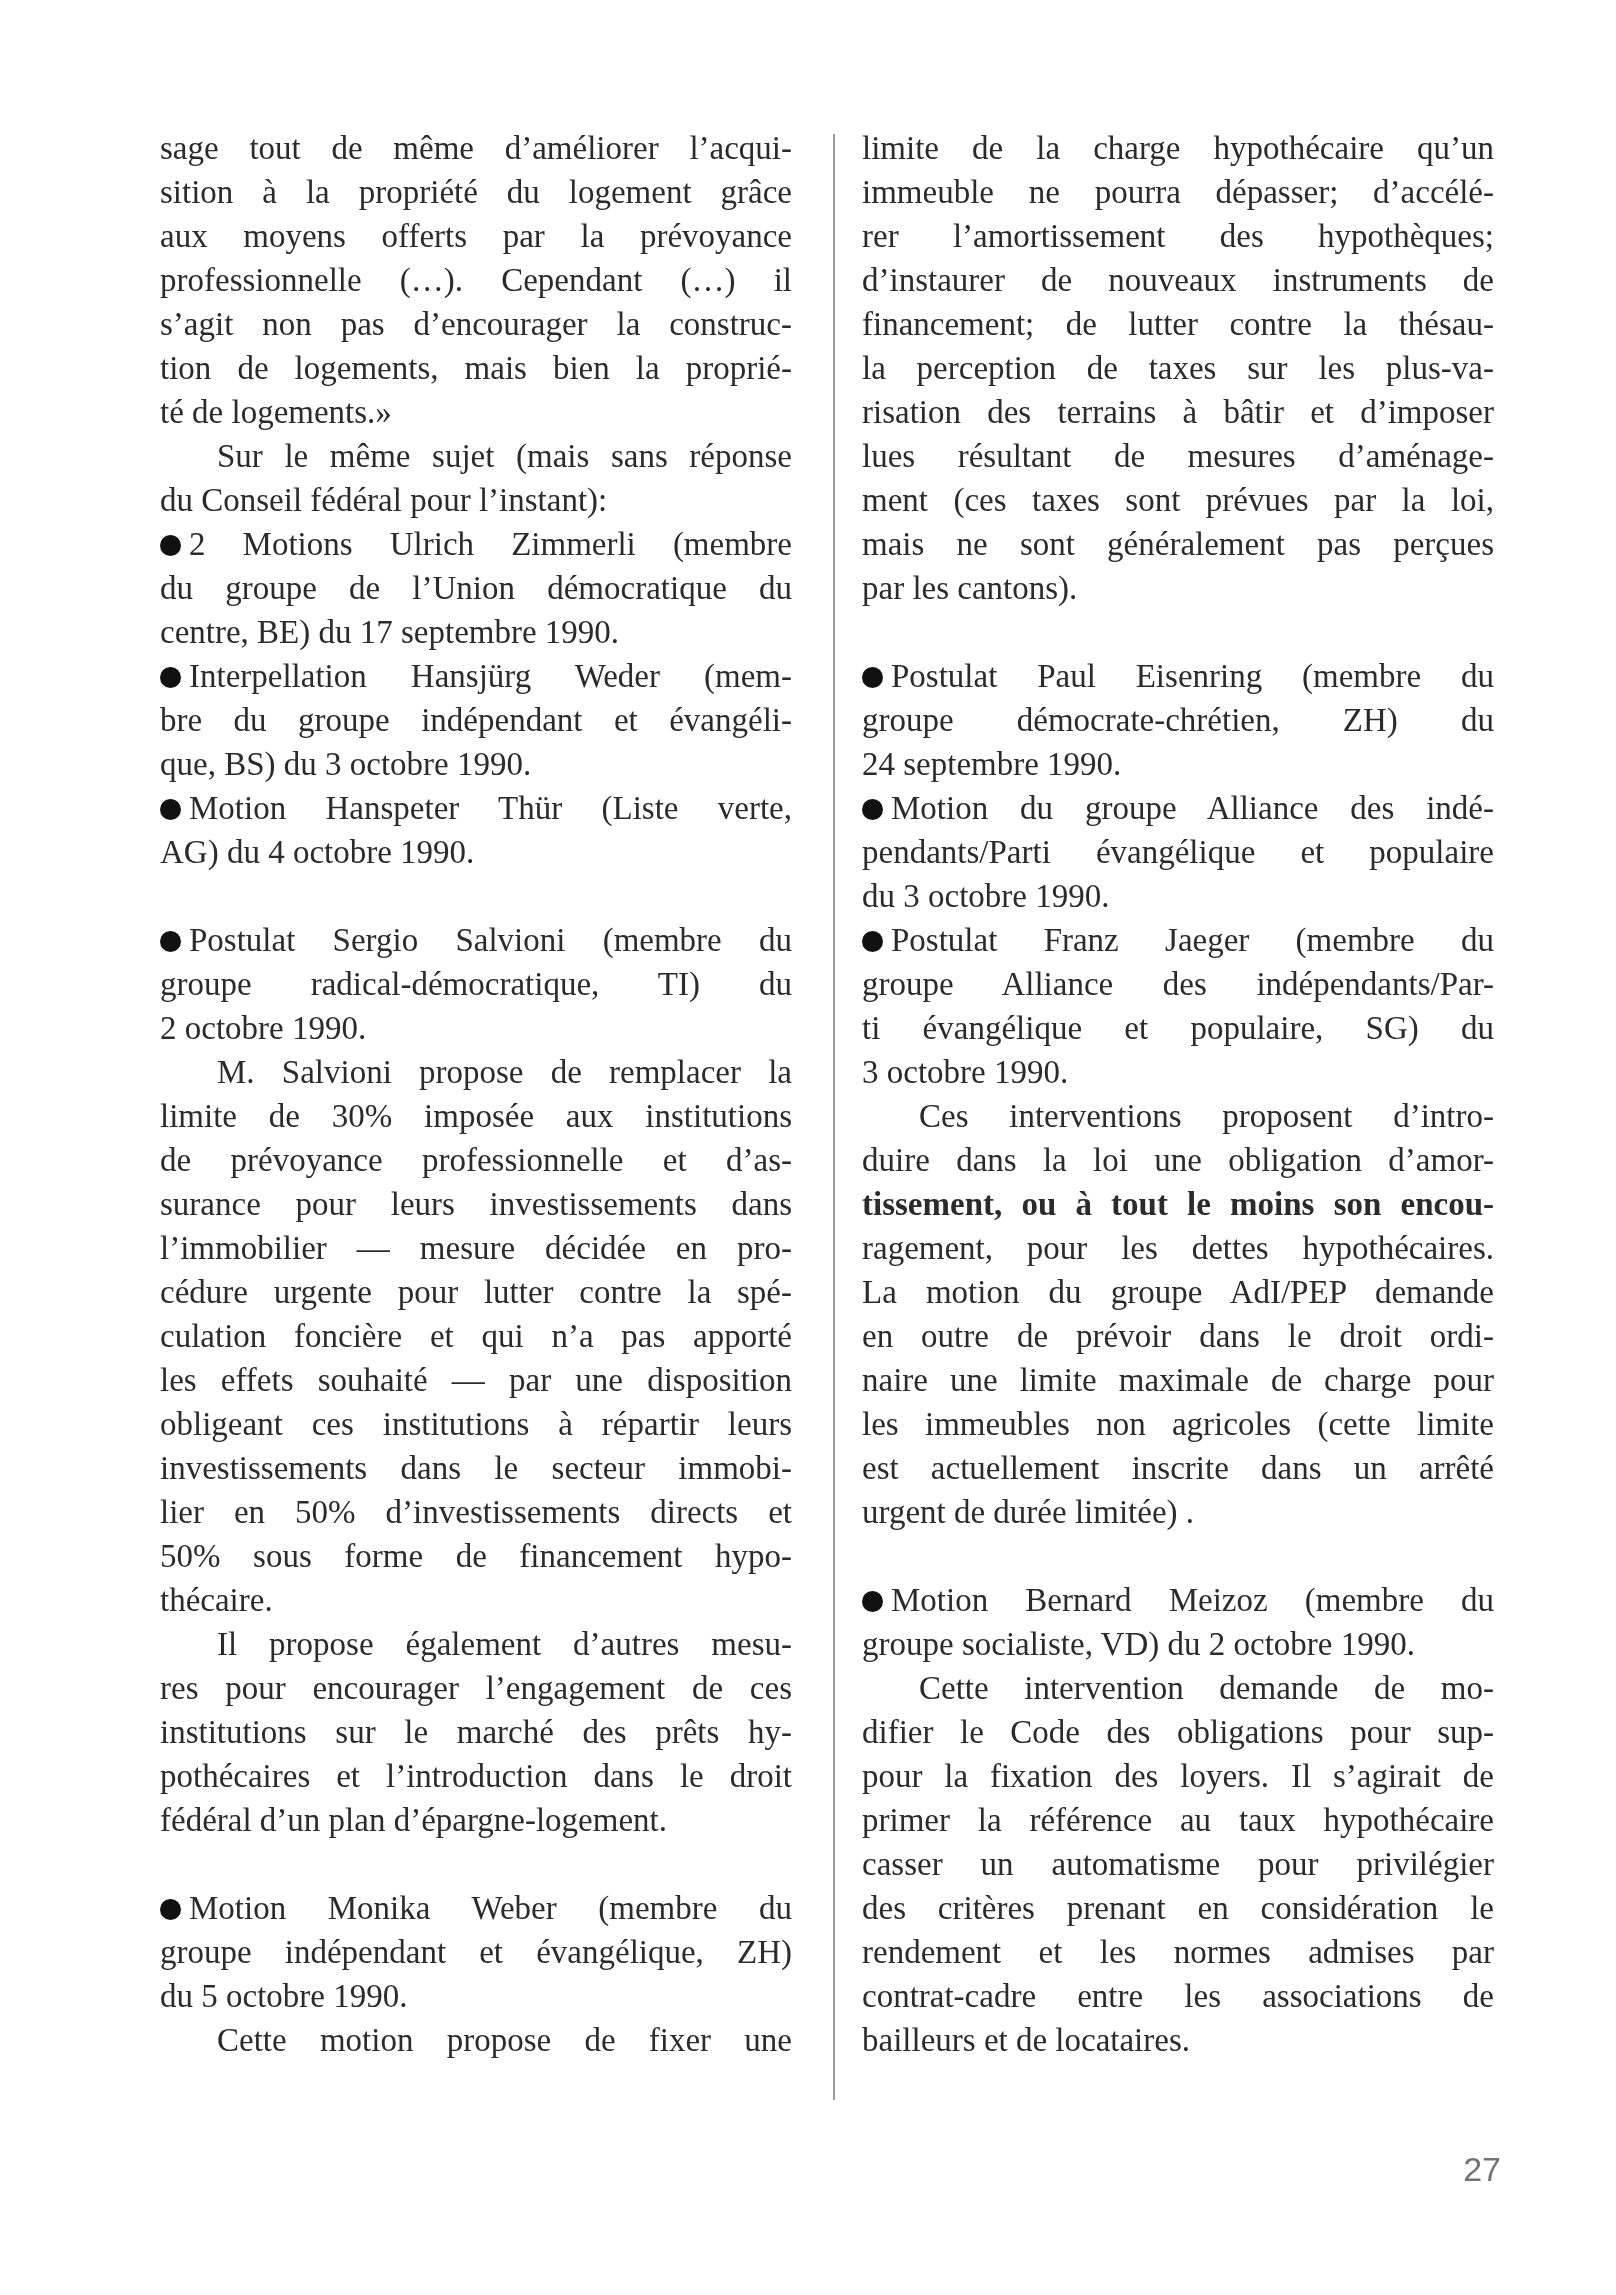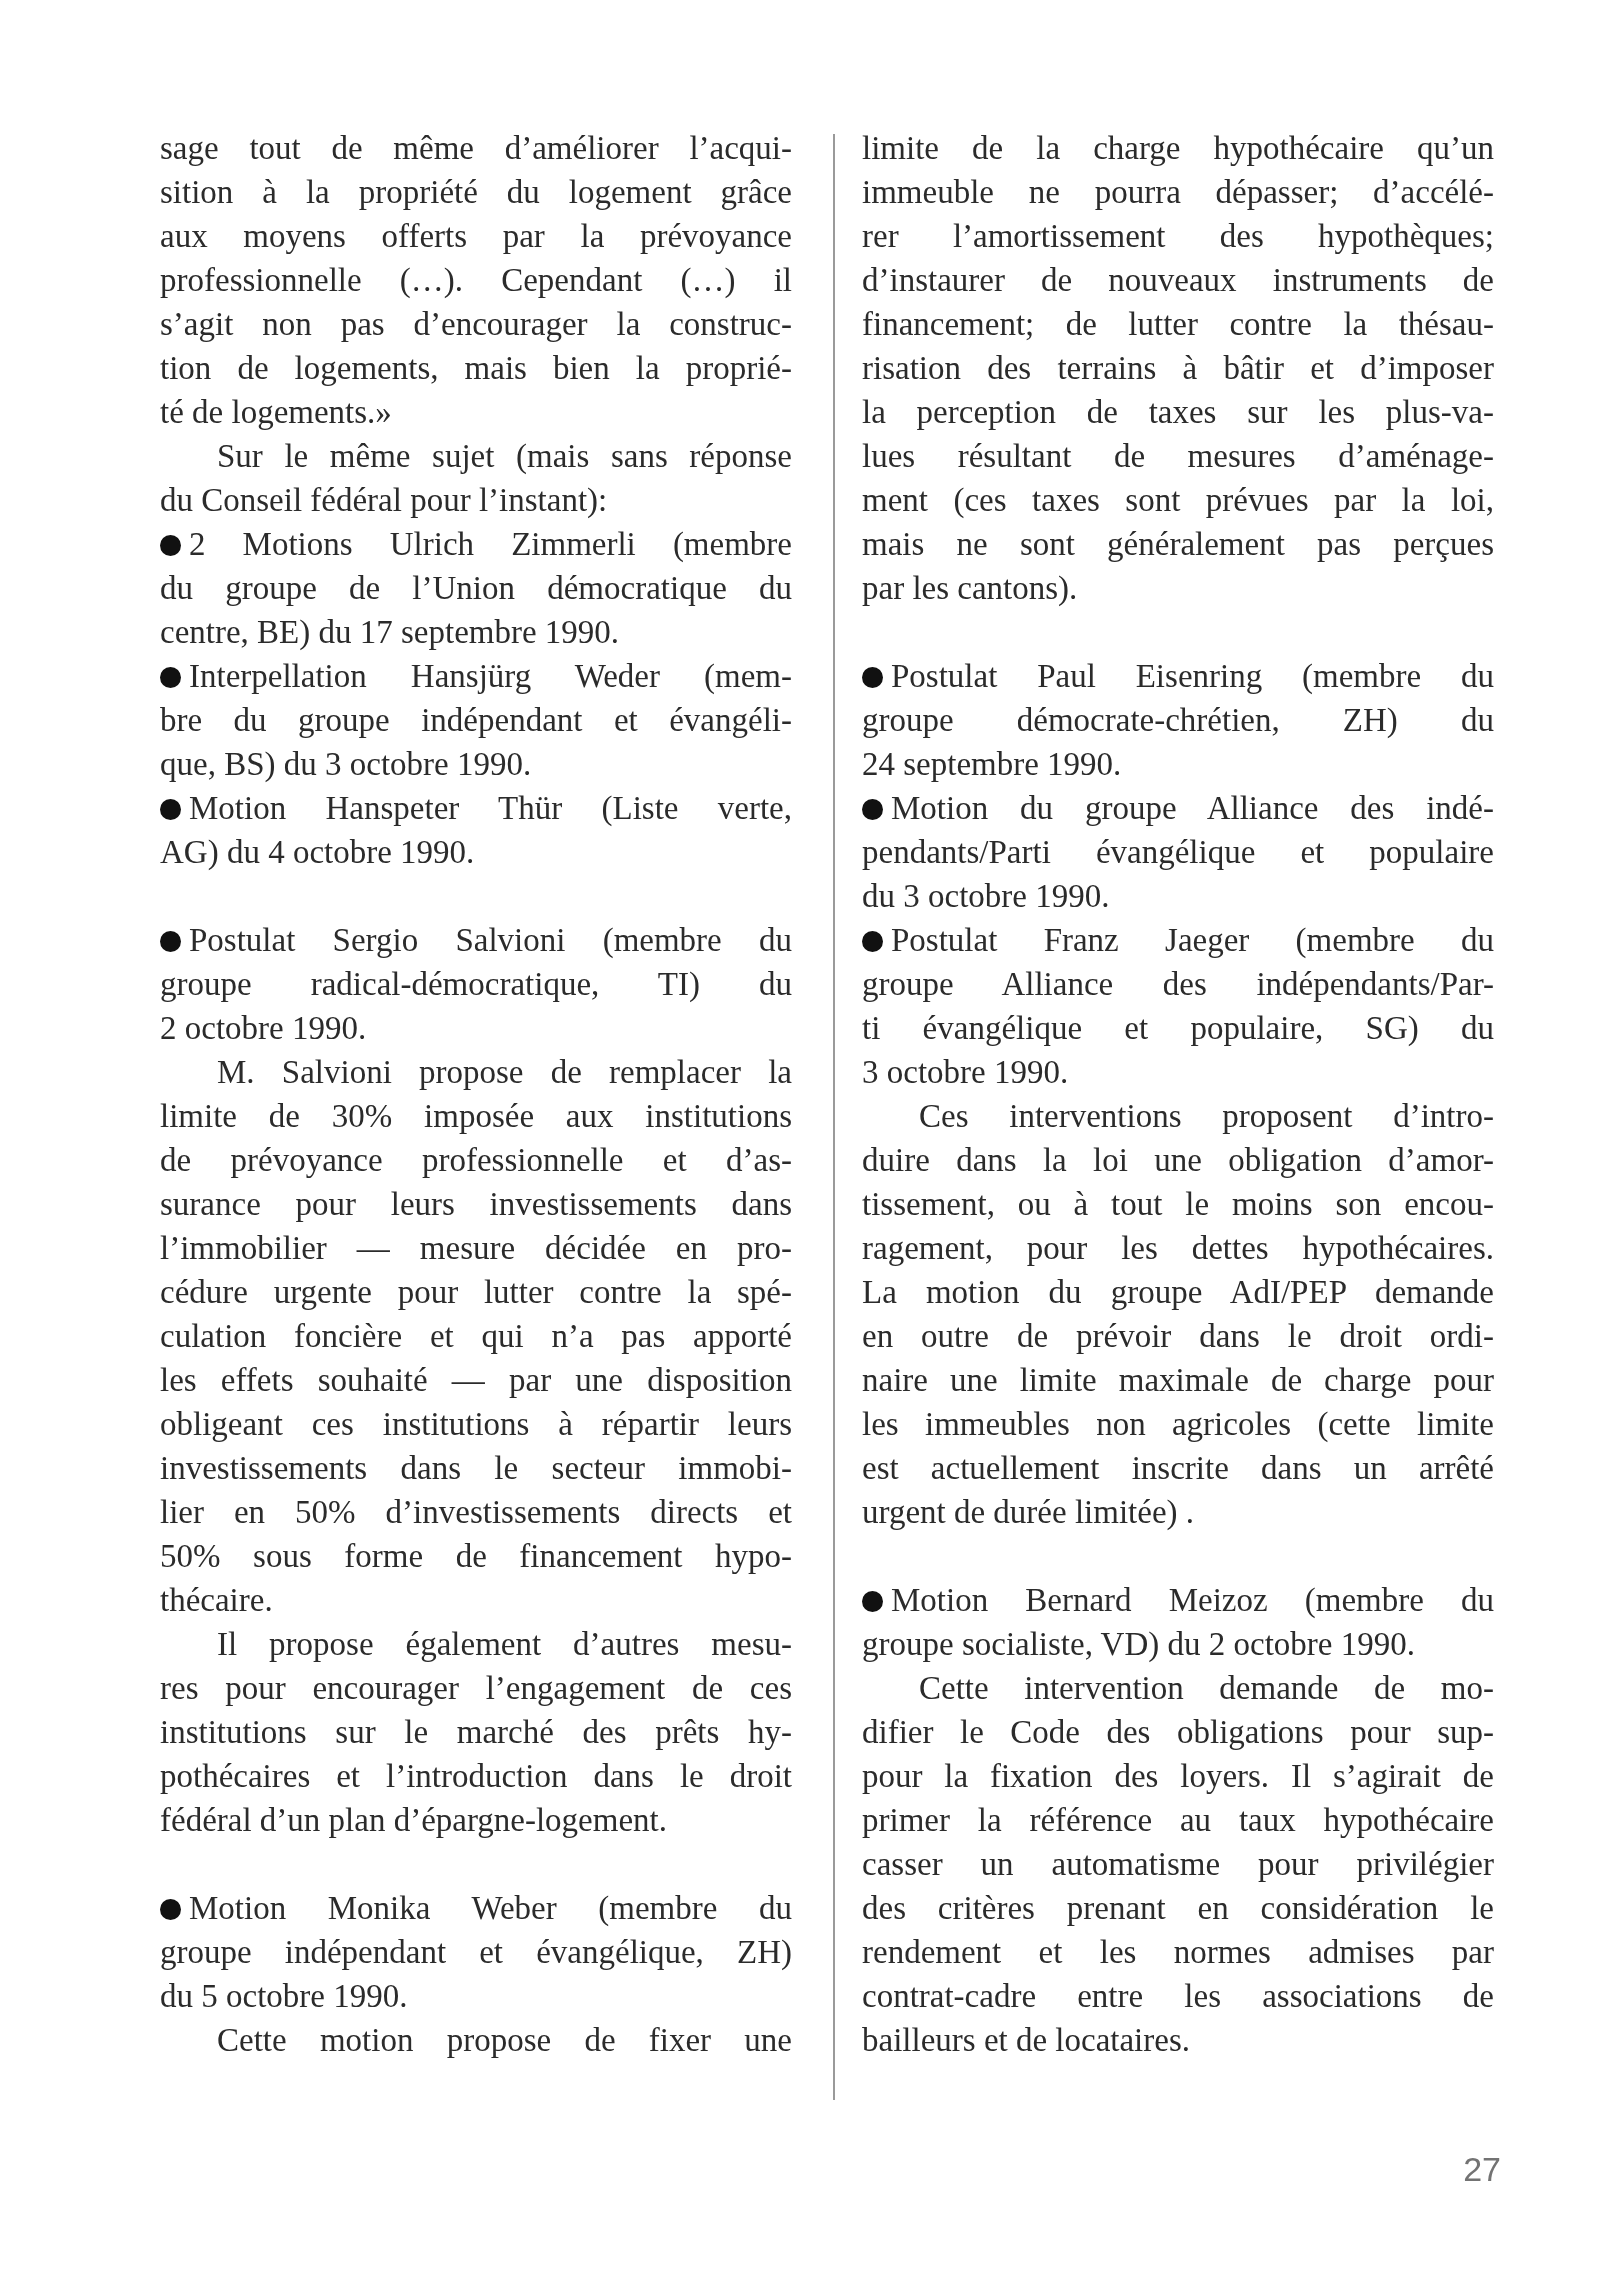--- a/index.html
+++ b/index.html
@@ -103,22 +103,22 @@
     </div>
   </div>
 <div class="rule"></div>
 <div id="col-right" class="col">
     <div>
       <span class="ln" style="white-space: normal;"><span>limite de la charge hypothécaire qu’un</span></span>
       <span class="ln" style="white-space: normal;"><span>immeuble ne pourra dépasser; d’accélé-</span></span>
       <span class="ln" style="white-space: normal;"><span>rer l’amortissement des hypothèques;</span></span>
       <span class="ln" style="white-space: normal;"><span>d’instaurer de nouveaux instruments de</span></span>
       <span class="ln" style="white-space: normal;"><span>financement; de lutter contre la thésau-</span></span>
+      <span class="ln" style="white-space: normal;"><span>la perception de taxes sur les plus-va-</span></span>
       <span class="ln" style="white-space: normal;"><span>risation des terrains à bâtir et d’imposer</span></span>
-      <span class="ln" style="white-space: normal;"><span>la perception de taxes sur les plus-va-</span></span>
       <span class="ln" style="white-space: normal;"><span>lues résultant de mesures d’aménage-</span></span>
       <span class="ln" style="white-space: normal;"><span>ment (ces taxes sont prévues par la loi,</span></span>
       <span class="ln" style="white-space: normal;"><span>mais ne sont généralement pas perçues</span></span>
       <span class="ln end"><span>par les cantons).</span></span>
     </div>
     <span class="gap"></span>
     <div>
       <span class="ln" style="white-space: normal;"><span class="bullet"></span><span>Postulat Paul Eisenring (membre du</span></span>
       <span class="ln" style="white-space: normal;"><span>groupe démocrate-chrétien, ZH) du</span></span>
       <span class="ln end"><span>24 septembre 1990.</span></span>
@@ -130,21 +130,21 @@
     </div>
     <div>
       <span class="ln" style="white-space: normal;"><span class="bullet"></span><span>Postulat Franz Jaeger (membre du</span></span>
       <span class="ln" style="white-space: normal;"><span>groupe Alliance des indépendants/Par-</span></span>
       <span class="ln" style="white-space: normal;"><span>ti évangélique et populaire, SG) du</span></span>
       <span class="ln end"><span>3 octobre 1990.</span></span>
     </div>
     <div>
       <span class="ln ind" style="white-space: normal;"><span>Ces interventions proposent d’intro-</span></span>
       <span class="ln" style="white-space: normal;"><span>duire dans la loi une obligation d’amor-</span></span>
-      <span class="ln" style="white-space: normal;"><span>tissement, ou à tout le moins son encou-</span></span>
+      <span class="ln" style="white-space: normal; font-weight: bold;"><span>tissement, ou à tout le moins son encou-</span></span>
       <span class="ln" style="white-space: normal;"><span>ragement, pour les dettes hypothécaires.</span></span>
       <span class="ln" style="white-space: normal;"><span>La motion du groupe AdI/PEP demande</span></span>
       <span class="ln" style="white-space: normal;"><span>en outre de prévoir dans le droit ordi-</span></span>
       <span class="ln" style="white-space: normal;"><span>naire une limite maximale de charge pour</span></span>
       <span class="ln" style="white-space: normal;"><span>les immeubles non agricoles (cette limite</span></span>
       <span class="ln" style="white-space: normal;"><span>est actuellement inscrite dans un arrêté</span></span>
       <span class="ln end"><span>urgent de durée limitée) .</span></span>
     </div>
     <span class="gap"></span>
     <div>

